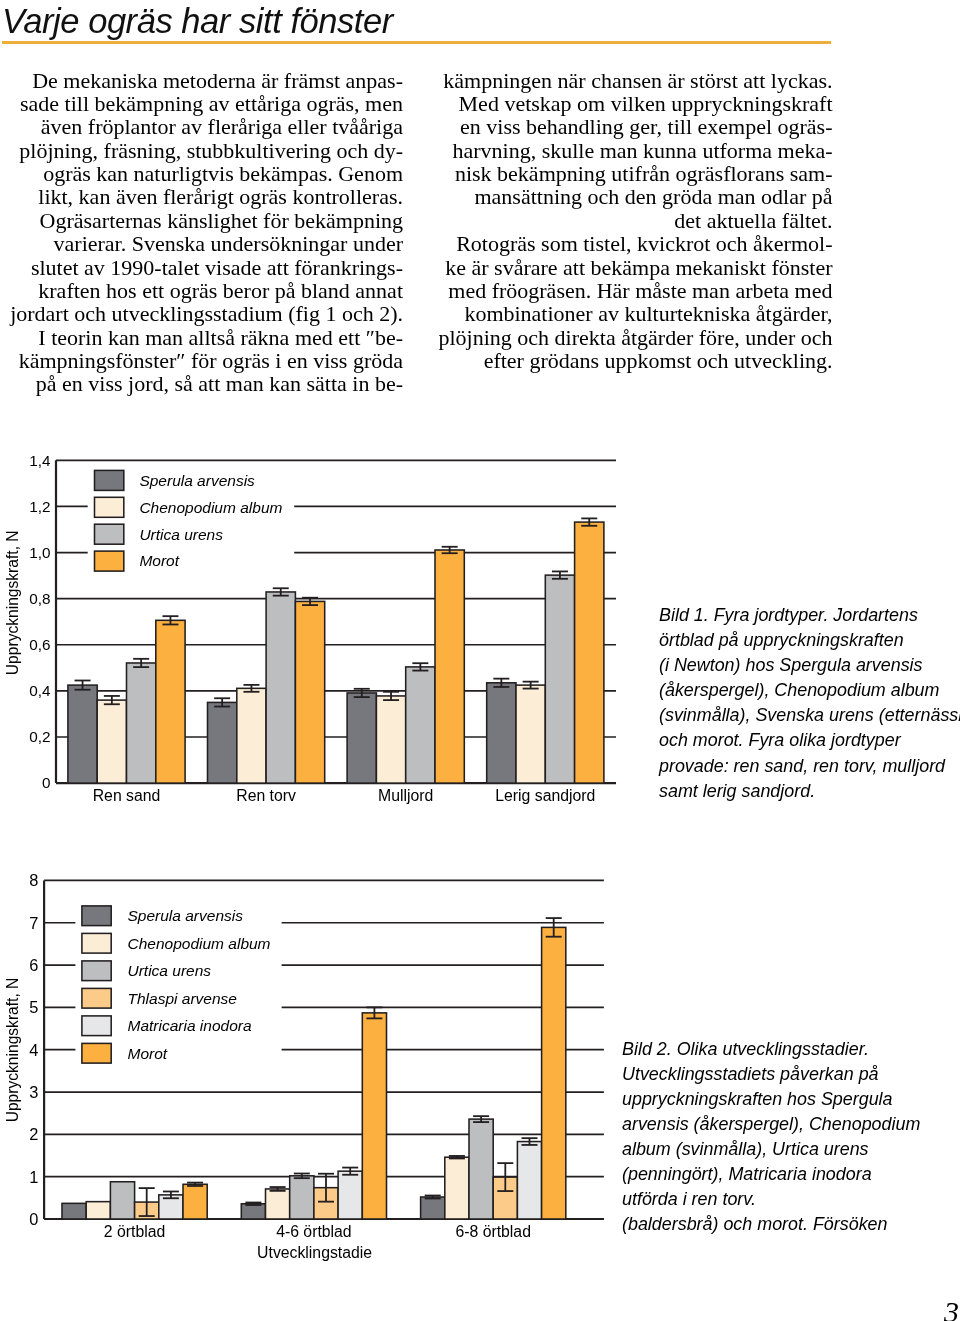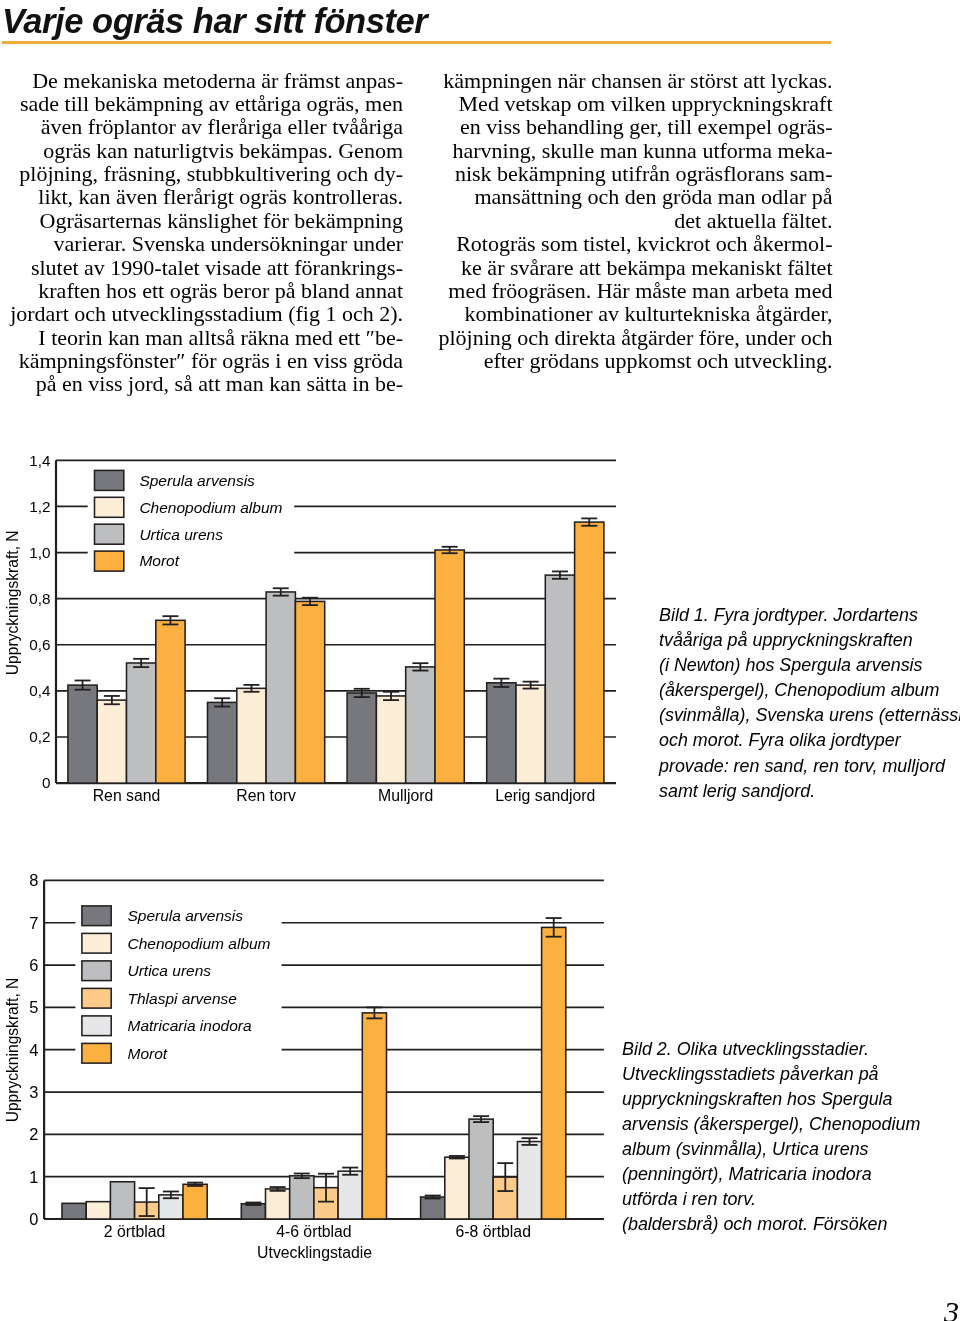--- a/index.html
+++ b/index.html
@@ -4,21 +4,21 @@
 <style>
   html,body{margin:0;padding:0;background:#ffffff;}
   body{width:960px;height:1321px;position:relative;overflow:hidden;
        font-family:"Liberation Serif",serif;color:#000;
        -webkit-font-smoothing:antialiased;}
   .page{position:absolute;left:0;top:0;width:960px;height:1321px;}
 
   
   #title{position:absolute;left:2px;top:1px;width:900px;margin:0;
          font-family:"Liberation Sans",sans-serif;
-         font-style:italic;font-weight:700;font-size:34.5px;line-height:40px;
+         font-style:italic;font-weight:400;font-size:34.5px;line-height:40px;
          letter-spacing:-0.45px;color:#111;white-space:nowrap;}
   #rule{position:absolute;left:2px;top:41px;width:828.5px;height:3.4px;background:#EFAE3B;}
 
   
   .col{position:absolute;font-family:"Liberation Serif",serif;
        font-size:22.0px;line-height:23.38px;text-align:right;}
   #col1{left:3px;top:68.5px;width:400px;}
   #col2{left:432.5px;top:68.5px;width:400px;}
   .tline{display:block;white-space:pre;}
 
@@ -43,42 +43,42 @@
 <body>
 
 <div class="page">
   <div id="title">Varje ogräs har sitt fönster</div>
   <div id="rule"></div>
 
   <div class="col" id="col1">
       <div class="tline">De mekaniska metoderna är främst anpas-</div>
       <div class="tline">sade till bekämpning av ettåriga ogräs, men</div>
       <div class="tline">även fröplantor av fleråriga eller tvååriga</div>
+      <div class="tline">plöjning, fräsning, stubbkultivering och dy-</div>
       <div class="tline">ogräs kan naturligtvis bekämpas. Genom</div>
-      <div class="tline">plöjning, fräsning, stubbkultivering och dy-</div>
       <div class="tline">likt, kan även flerårigt ogräs kontrolleras.</div>
       <div class="tline">Ogräsarternas känslighet för bekämpning</div>
       <div class="tline">varierar. Svenska undersökningar under</div>
       <div class="tline">slutet av 1990-talet visade att förankrings-</div>
       <div class="tline">kraften hos ett ogräs beror på bland annat</div>
       <div class="tline">jordart och utvecklingsstadium (fig 1 och 2).</div>
       <div class="tline" style="text-indent: 1.05em;">I teorin kan man alltså räkna med ett ″be-</div>
       <div class="tline">kämpningsfönster″ för ogräs i en viss gröda</div>
       <div class="tline">på en viss jord, så att man kan sätta in be-</div>
     </div>
   <div class="col" id="col2">
       <div class="tline">kämpningen när chansen är störst att lyckas.</div>
       <div class="tline">Med vetskap om vilken uppryckningskraft</div>
       <div class="tline">en viss behandling ger, till exempel ogräs-</div>
       <div class="tline">harvning, skulle man kunna utforma meka-</div>
       <div class="tline">nisk bekämpning utifrån ogräsflorans sam-</div>
       <div class="tline">mansättning och den gröda man odlar på</div>
       <div class="tline">det aktuella fältet.</div>
       <div class="tline" style="text-indent: 1.05em; font-family: Liberation Serif, serif;">Rotogräs som tistel, kvickrot och åkermol-</div>
-      <div class="tline">ke är svårare att bekämpa mekaniskt fältet</div>
+      <div class="tline">ke är svårare att bekämpa mekaniskt fönster</div>
       <div class="tline">med fröogräsen. Här måste man arbeta med</div>
       <div class="tline">kombinationer av kulturtekniska åtgärder,</div>
       <div class="tline">plöjning och direkta åtgärder före, under och</div>
       <div class="tline">efter grödans uppkomst och utveckling.</div>
     </div>
 
   <div class="chartwrap" id="chart1"><svg width="960" height="375" viewBox="0 0 960 375">
         <line x1="56" y1="343.1" x2="616" y2="343.1" stroke="#231f20" stroke-width="1.7"></line>
         <text x="50.5" y="348.40000000000003" text-anchor="end" font-size="15.3">0</text>
         <line x1="56" y1="296.9857142857143" x2="616" y2="296.9857142857143" stroke="#231f20" stroke-width="1.7"></line>
@@ -337,21 +337,21 @@
         <rect x="81.9" y="126.4" width="29.3" height="19.7" fill="#FCCB8A" stroke="#231f20" stroke-width="1.55"></rect>
         <text x="127.5" y="141.55" font-size="15.5" font-style="italic">Thlaspi arvense</text>
         <rect x="81.9" y="153.9" width="29.3" height="19.7" fill="#E6E7E8" stroke="#231f20" stroke-width="1.55"></rect>
         <text x="127.5" y="169.05" font-size="15.5" font-style="italic">Matricaria inodora</text>
         <rect x="81.9" y="181.4" width="29.3" height="19.7" fill="#FBB040" stroke="#231f20" stroke-width="1.55"></rect>
         <text x="127.5" y="196.55" font-size="15.5" font-style="italic">Morot</text>
       </svg></div>
 
   <div class="caption" id="cap1">
       <div class="tline"><b>Bild 1. Fyra jordtyper.</b><span> Jordartens</span></div>
-      <div class="tline"><span>tvååriga på uppryckningskraften</span></div>
+      <div class="tline"><span>örtblad på uppryckningskraften</span></div>
       <div class="tline"><span>(i Newton) hos Spergula arvensis</span></div>
       <div class="tline"><span>(åkerspergel), Chenopodium album</span></div>
       <div class="tline"><span>(svinmålla), Svenska urens (etternässla)</span></div>
       <div class="tline"><span>och morot. Fyra olika jordtyper</span></div>
       <div class="tline"><span>provade: ren sand, ren torv, mulljord</span></div>
       <div class="tline"><span>samt lerig sandjord.</span></div>
     </div>
   <div class="caption" id="cap2">
       <div class="tline"><b>Bild 2. Olika utvecklingsstadier.</b></div>
       <div class="tline"><span>Utvecklingsstadiets påverkan på</span></div>

